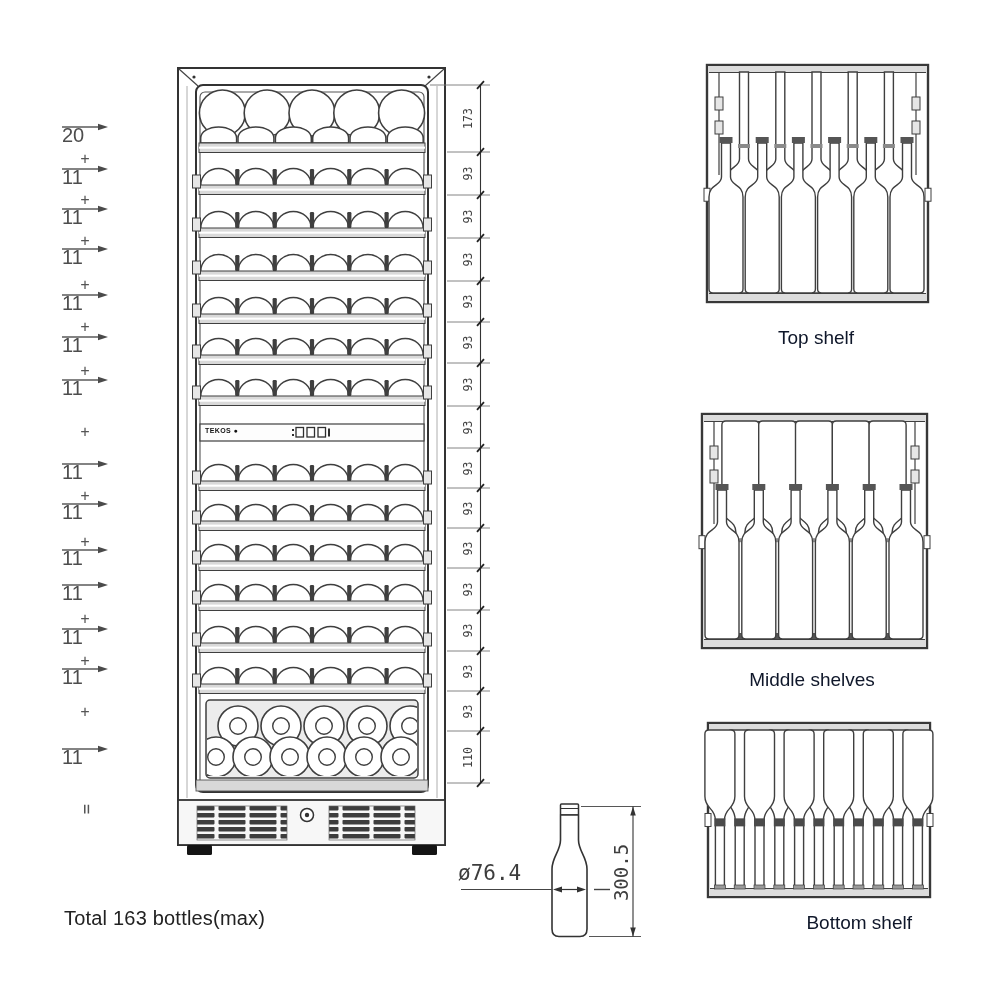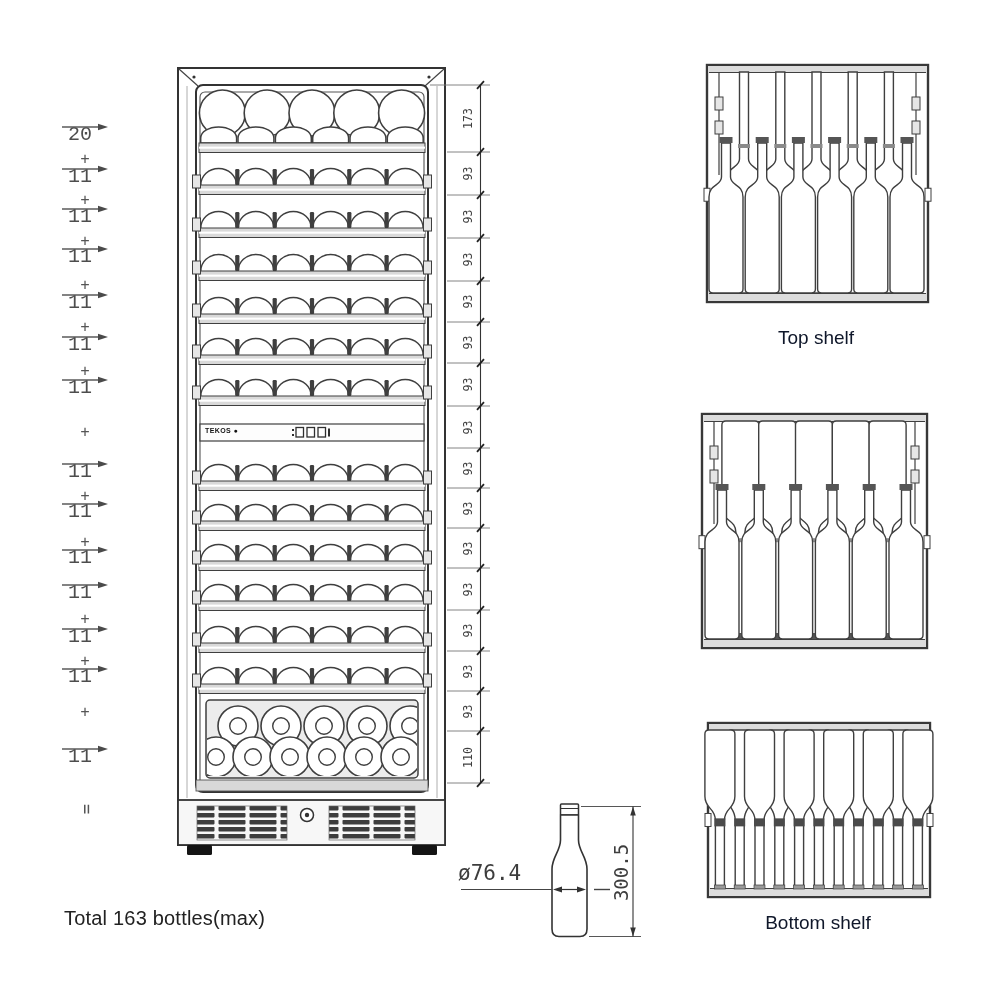--- a/index.html
+++ b/index.html
@@ -1,20 +1,20 @@
 <!DOCTYPE html>
 <html><head>
 <meta charset="utf-8">
 <style>
   html,body{margin:0;padding:0;background:#fff;}
   .canvas{position:relative;width:1000px;height:1000px;background:#fff;overflow:hidden;
           font-family:"Liberation Sans",sans-serif;color:#333;}
   svg{position:absolute;left:0;top:0;}
   .count-row{position:absolute;display:flex;align-items:center;gap:7px;height:26px;}
-  .count-num{min-width:30px;text-align:right;font-family:Liberation Mono, monospace;
+  .count-num{min-width:30px;text-align:left;font-family:Liberation Sans, sans-serif;
              font-size:20px;color:#4d4d4d;line-height:26px;}
   .plus{position:absolute;width:30px;text-align:center;font-family:"DejaVu Sans Mono",monospace;
         font-size:15px;color:#555;}
   .equals{position:absolute;width:30px;text-align:center;font-family:"DejaVu Sans Mono",monospace;
           font-size:17px;color:#555;transform:rotate(90deg);}
   .total-label{position:absolute;left:64px;top:907px;font-size:20px;color:#222;letter-spacing:.2px;}
   .panel-label{position:absolute;width:220px;text-align:center;font-size:19px;color:#0f172a;}
   .dim-label{position:absolute;width:36px;height:13px;text-align:center;
              font-family:"DejaVu Sans Mono",monospace;font-size:11.5px;color:#3f3f3f;
              transform:rotate(-90deg);line-height:13px;}
@@ -455,14 +455,15 @@
       <div class="dim-label" style="left: 450px; top: 704.5px;">93</div>
       <div class="dim-label" style="left: 450px; top: 750.5px;">110</div>
     </div>
 
   <div class="total-label">Total 163 bottles(max)</div>
   <div class="brand">TEKOS ●</div>
   <div class="dia-label">ø76.4</div>
   <div class="hgt-label">300.5</div>
 
   <div class="panel-label" style="left:706px;top:327px;">Top shelf</div>
-  <div class="panel-label" style="left:708px;top:912px;">Bottom shelf</div>
+  <div class="panel-label" style="left:702px;top:669px;">Middle shelves</div>
+  <div class="panel-label" style="left:692px;top:912px;text-align:right;">Bottom shelf</div>
 </div>
 
 </body></html>

